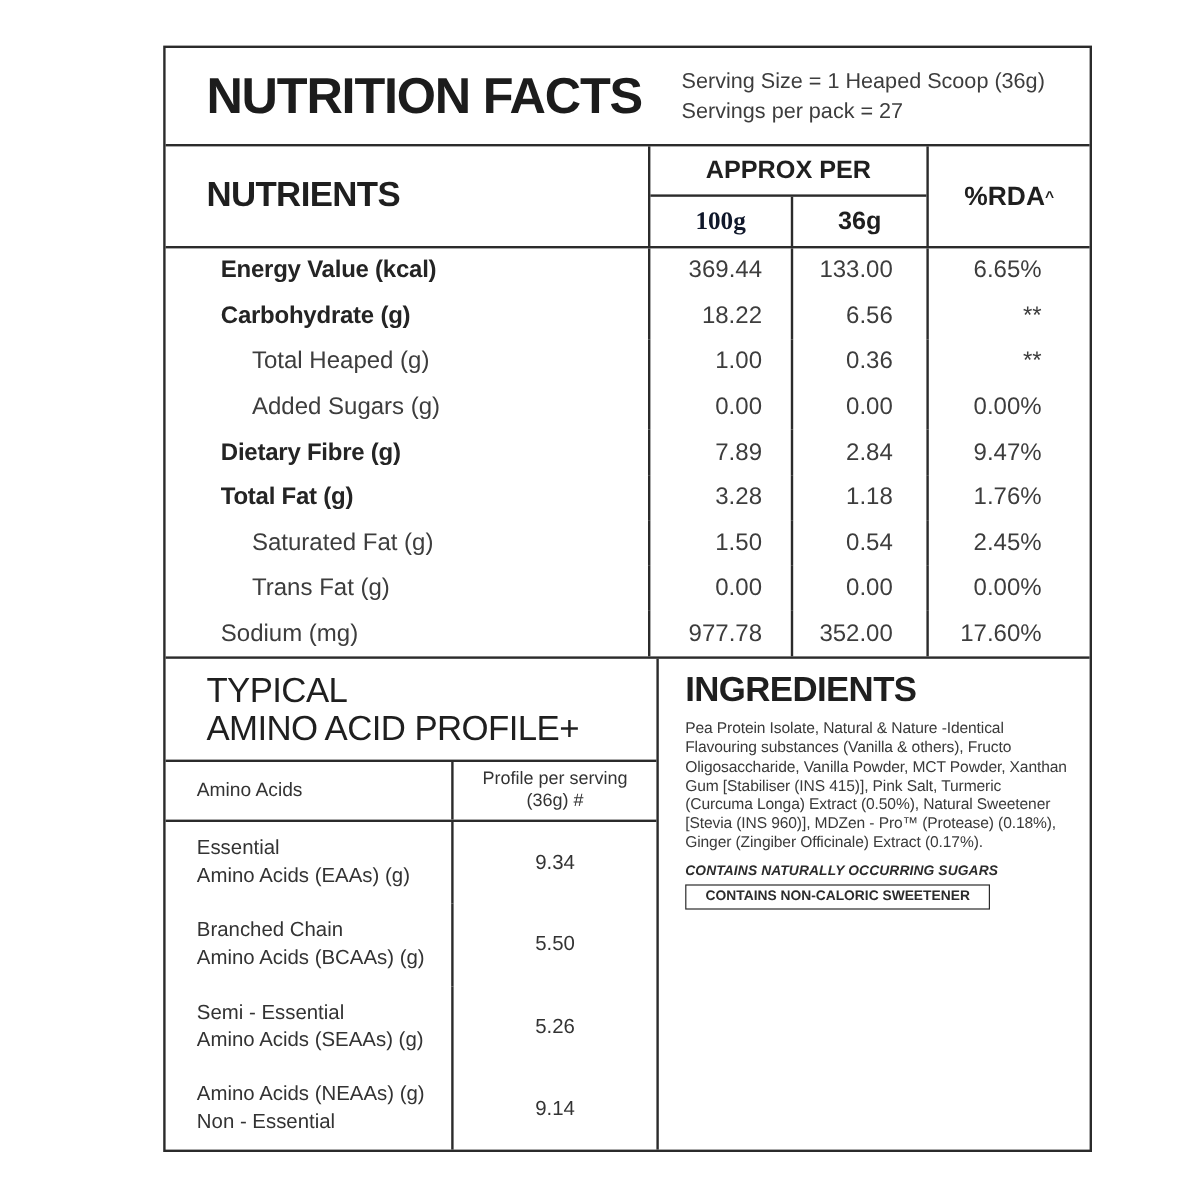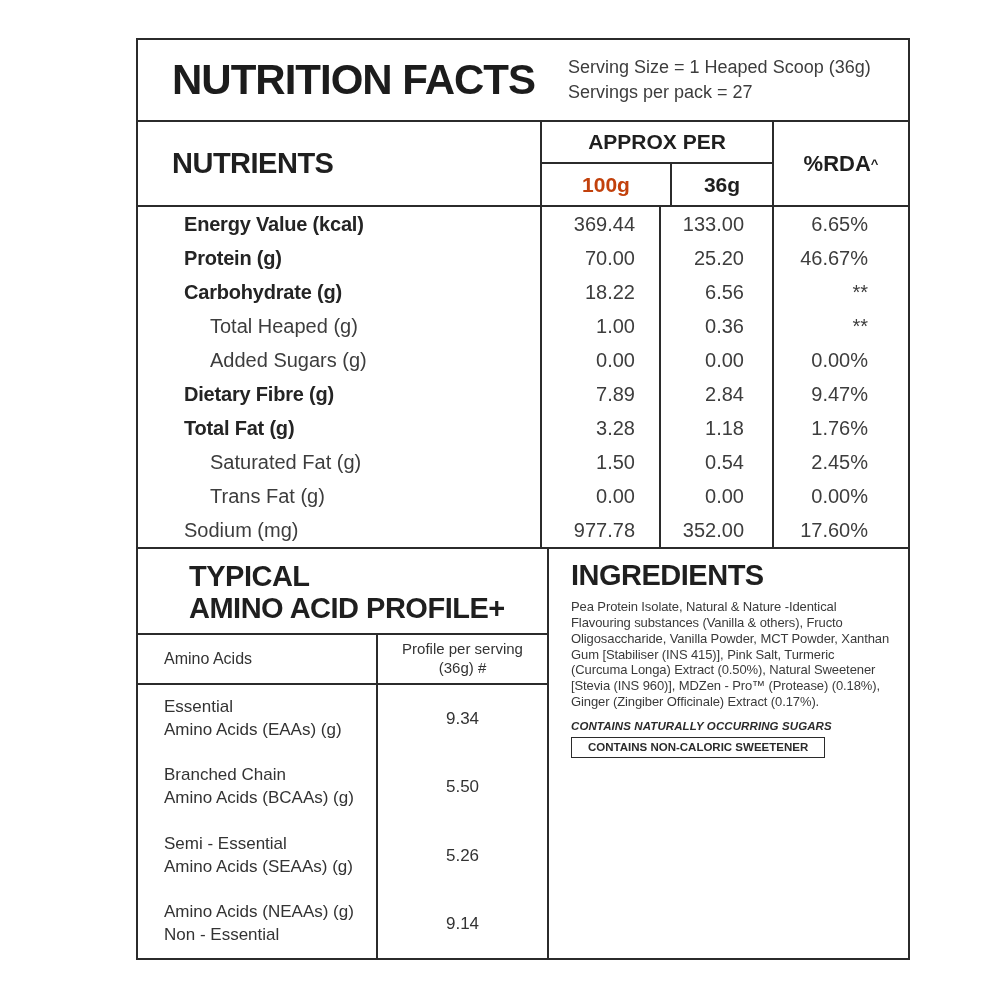--- a/index.html
+++ b/index.html
@@ -17,22 +17,22 @@
   .hdr-serving { width:340px; font-size:18px; line-height:1.4; color:#3d3d3d; padding-right:4px; }
 
   
   .nut-head { flex:0 0 85px; border-bottom:2px solid #2b2b2b; display:flex; }
   .nh-c1 { width:404px; border-right:2px solid #2b2b2b; display:flex; align-items:center;
            padding-left:34px; font-size:29px; font-weight:700; letter-spacing:-0.5px; color:#1f1f1f; }
   .nh-mid { width:232px; border-right:2px solid #2b2b2b; display:flex; flex-direction:column; }
   .nh-approx { flex:0 0 42px; border-bottom:2px solid #2b2b2b; display:flex; align-items:center;
                justify-content:center; font-size:21px; font-weight:700; color:#1f1f1f; }
   .nh-sub { flex:1; display:flex; }
-  .nh-100 { width:130px; border-right:2px solid #2b2b2b; display:flex; align-items:center;
-            justify-content:center; font-size:21px; font-weight:700; color:#c2410c; }
+  .nh-100 { width:119px; border-right:2px solid #2b2b2b; display:flex; align-items:center;
+            justify-content:center; font-size:21px; font-weight:700; color:#0f172a;font-family:Liberation Serif, serif; }
   .nh-36 { flex:1; display:flex; align-items:center; justify-content:center;
            font-size:21px; font-weight:700; color:#1f1f1f; }
   .nh-rda { flex:1; display:flex; align-items:center; justify-content:center;
             font-size:22px; font-weight:700; color:#1f1f1f; }
   .sup { font-size:13px; vertical-align:super; font-weight:700; }
 
   
   .nut-body { flex:0 0 342px; border-bottom:2px solid #2b2b2b; display:flex; flex-direction:column; }
   .nrow { flex:1; display:flex; }
   .nc1 { width:404px; border-right:2px solid #2b2b2b; display:flex; align-items:center;
@@ -43,22 +43,22 @@
   .nc2 { width:119px; border-right:2px solid #2b2b2b; display:flex; align-items:center;
          justify-content:flex-end; padding-right:24px; font-size:20px; color:#3d3d3d; }
   .nc3 { width:113px; border-right:2px solid #2b2b2b; display:flex; align-items:center;
          justify-content:flex-end; padding-right:28px; font-size:20px; color:#3d3d3d; }
   .nc4 { flex:1; display:flex; align-items:center; justify-content:flex-end;
          padding-right:40px; font-size:20px; color:#3d3d3d; }
 
   
   .bottom { flex:1; display:flex; }
   .b-left { width:411px; border-right:2px solid #2b2b2b; display:flex; flex-direction:column; }
-  .amino-title { flex:0 0 86px; border-bottom:2px solid #2b2b2b; padding:11px 0 0 51px;
-                 font-size:29px; font-weight:700; letter-spacing:-0.5px; line-height:1.12; color:#1f1f1f; }
+  .amino-title { flex:0 0 86px; border-bottom:2px solid #2b2b2b; padding:11px 0 0 34px;
+                 font-size:29px; font-weight:400; letter-spacing:-0.5px; line-height:1.12; color:#1f1f1f; }
   .amino-head { flex:0 0 50px; border-bottom:2px solid #2b2b2b; display:flex; }
   .ah-l { width:240px; border-right:2px solid #2b2b2b; display:flex; align-items:center;
           padding-left:26px; font-size:16px; color:#333333; }
   .ah-r { flex:1; display:flex; align-items:center; justify-content:center; text-align:center;
           font-size:15px; line-height:1.25; color:#333333; padding:0 14px; }
   .amino-rows { flex:1; display:flex; flex-direction:column; }
   .arow { flex:1; display:flex; }
   .ar-l { width:240px; border-right:2px solid #2b2b2b; display:flex; flex-direction:column;
           justify-content:center; padding-left:26px; font-size:17px; line-height:1.35; color:#333333; }
   .ar-v { flex:1; display:flex; align-items:center; justify-content:center;
@@ -102,26 +102,20 @@
     </div>
 
     <div class="nut-body">
       <div class="nrow">
         <div class="nc1 bold">Energy Value (kcal)</div>
         <div class="nc2">369.44</div>
         <div class="nc3">133.00</div>
         <div class="nc4">6.65%</div>
       </div>
       <div class="nrow">
-        <div class="nc1 bold">Protein (g)</div>
-        <div class="nc2">70.00</div>
-        <div class="nc3">25.20</div>
-        <div class="nc4">46.67%</div>
-      </div>
-      <div class="nrow">
         <div class="nc1 bold">Carbohydrate (g)</div>
         <div class="nc2">18.22</div>
         <div class="nc3">6.56</div>
         <div class="nc4">**</div>
       </div>
       <div class="nrow">
         <div class="nc1 indent">Total Heaped (g)</div>
         <div class="nc2">1.00</div>
         <div class="nc3">0.36</div>
         <div class="nc4">**</div>

